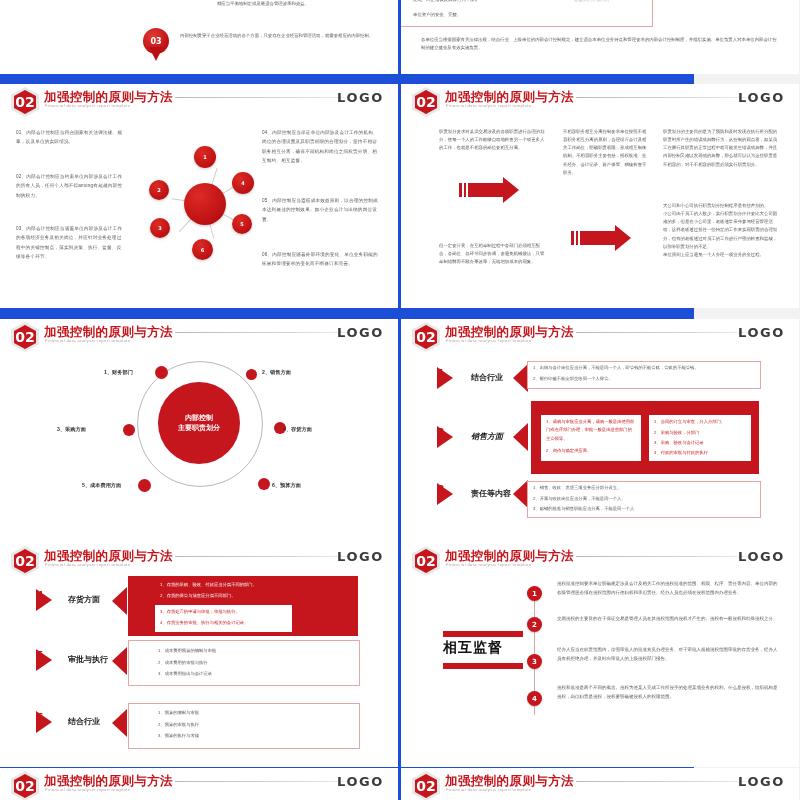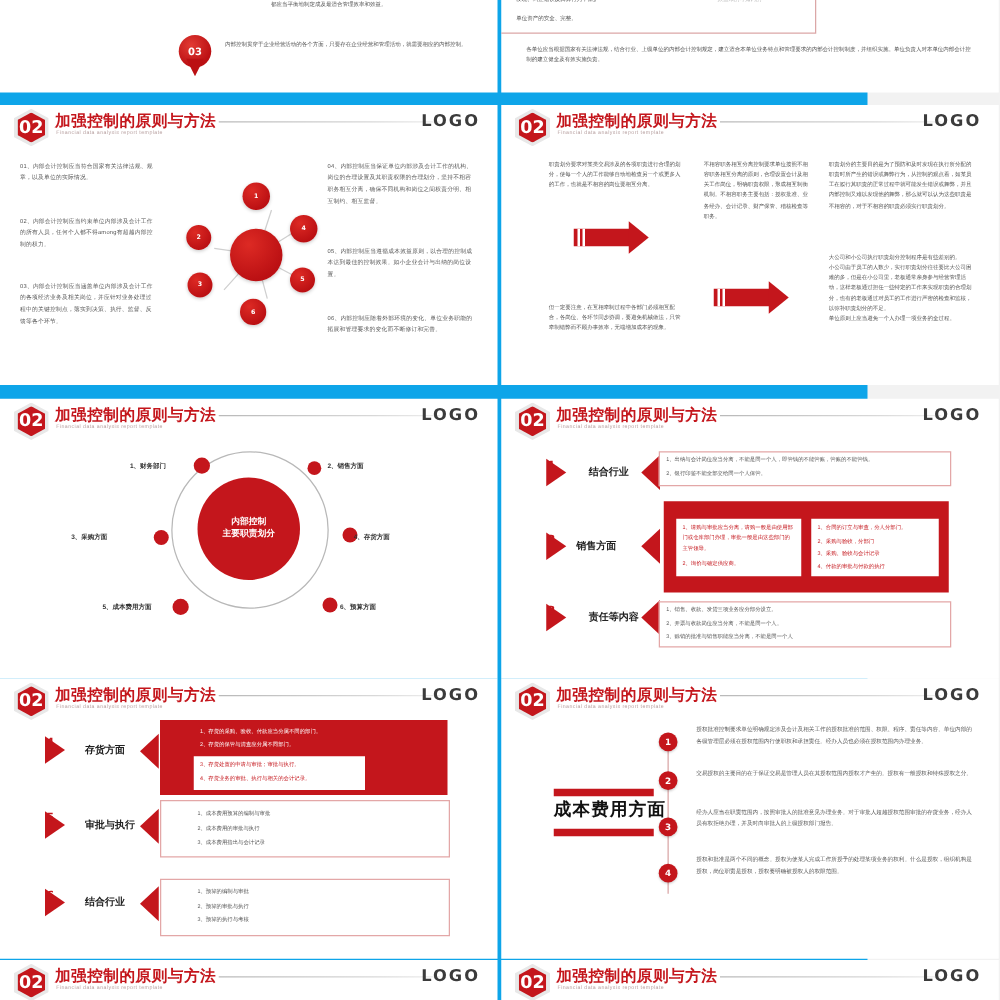--- a/index.html
+++ b/index.html
@@ -2,21 +2,21 @@
 <html><head>
 <meta charset="utf-8">
 <style>
   html,body{margin:0;padding:0;}
   body{
     width:800px;height:800px;overflow:hidden;
     background:#f2f2f2;
     font-family:"Liberation Sans","DejaVu Sans",sans-serif;
     color:#333;
   }
-  .page{position:relative;width:694px;height:800px;background:#0ea5e9;}
+  .page{position:relative;width:694px;height:800px;background:#1d4ed8;}
 
   
   .slide{
     position:absolute;width:398px;height:224px;background:#ffffff;
     overflow:hidden;
   }
 
   
   .hdr{position:absolute;left:0;top:0;width:398px;height:34px;}
   .hex{
@@ -298,21 +298,21 @@
     <div class="tri" style="left:36px;top:48px;"></div>
     <div class="tri-num" style="left:37px;top:49px;">1</div>
     <div class="rowlabel" style="left:70px;top:53px;">结合行业</div>
     <div class="bigtri" style="left:112px;top:45px;"></div>
     <div class="boxO" style="left:126px;top:42px;width:232px;height:26px;"></div>
     <div class="li" style="position:absolute;left:132px;top:45px;width:222px;">1、出纳与会计岗位应当分离，不能是同一个人，即管钱的不能管账，管账的不能管钱。</div>
     <div class="li" style="position:absolute;left:132px;top:56px;width:222px;">2、银行印鉴不能全部交给同一个人保管。</div>
 
     <div class="tri" style="left:36px;top:107px;"></div>
     <div class="tri-num" style="left:37px;top:108px;">2</div>
-    <div class="rowlabel" style="left:60px;top:112px;">销售方面</div>
+    <div class="rowlabel" style="left:70px;top:112px;font-style:italic;">销售方面</div>
     <div class="boxF" style="left:130px;top:82px;width:228px;height:73px;"></div>
     <div class="bigtri" style="left:112px;top:104px;"></div>
     <div class="boxW" style="left:140px;top:96px;width:100px;height:46px;"></div>
     <div class="li-r" style="position:absolute;left:145px;top:99px;width:90px;">1、请购与审批应当分离，请购一般是由使用部门或仓库部门办理，审批一般是由这些部门的主管领导。</div>
     <div class="li-r" style="position:absolute;left:145px;top:128px;width:90px;">2、询价与确定供应商。</div>
     <div class="boxW" style="left:248px;top:96px;width:102px;height:46px;"></div>
     <div class="li-r" style="position:absolute;left:253px;top:99px;width:92px;">1、合同的订立与审查，分人分部门。</div>
     <div class="li-r" style="position:absolute;left:253px;top:110px;width:92px;">2、采购与验收，分部门</div>
     <div class="li-r" style="position:absolute;left:253px;top:120px;width:92px;">3、采购、验收与会计记录</div>
     <div class="li-r" style="position:absolute;left:253px;top:130px;width:92px;">4、付款的审批与付款的执行</div>
@@ -373,21 +373,21 @@
       <div class="hex-ring"></div>
       <div class="hex"></div>
       <div class="hex-num">02</div>
       <div class="hdr-title">加强控制的原则与方法</div>
       <div class="hdr-sub">Financial data analysis report template</div>
       <div class="hdr-rule"></div>
       <div class="hdr-logo">LOGO</div>
     </div>
 
     <div class="bar" style="left:42px;top:88px;width:80px;"></div>
-    <div class="bigheading" style="left:42px;top:96px;">成本费用方面</div>
+    <div class="bigheading" style="left:42px;top:96px;">相互监督</div>
     <div class="bar" style="left:42px;top:120px;width:80px;"></div>
 
     <div class="vline" style="left:133px;top:52px;height:120px;"></div>
 
     <div class="circnum" style="left:126px;top:43px;">1</div>
     <div class="para" style="left:156px;top:37px;width:222px;">授权批准控制要求单位明确规定涉及会计及相关工作的授权批准的范围、权限、程序、责任等内容。单位内部的各级管理层必须在授权范围内行使职权和承担责任。经办人员也必须在授权范围内办理业务。</div>
 
     <div class="circnum" style="left:126px;top:74px;">2</div>
     <div class="para" style="left:156px;top:72px;width:222px;">交易授权的主要目的在于保证交易是管理人员在其授权范围内授权才产生的。授权有一般授权和特殊授权之分。</div>
 

